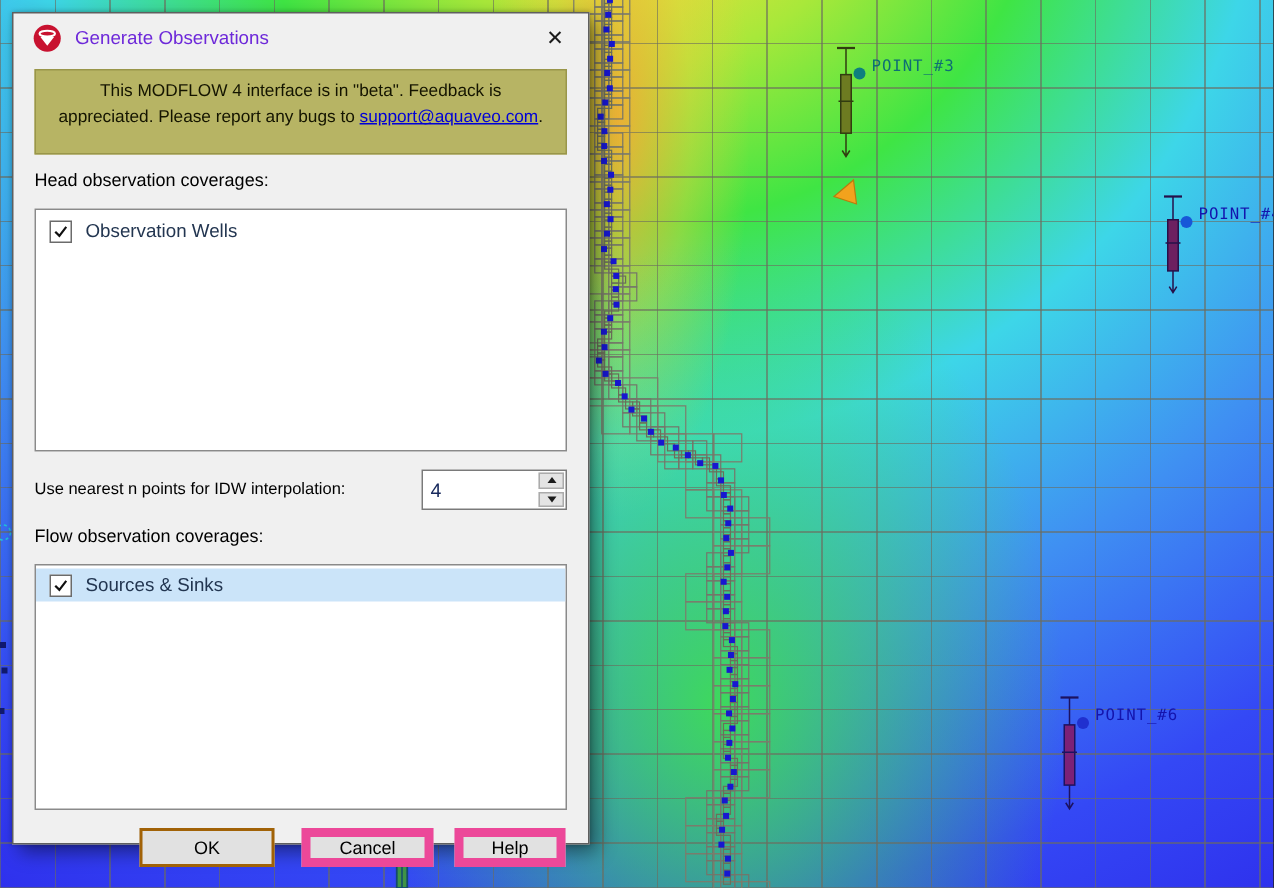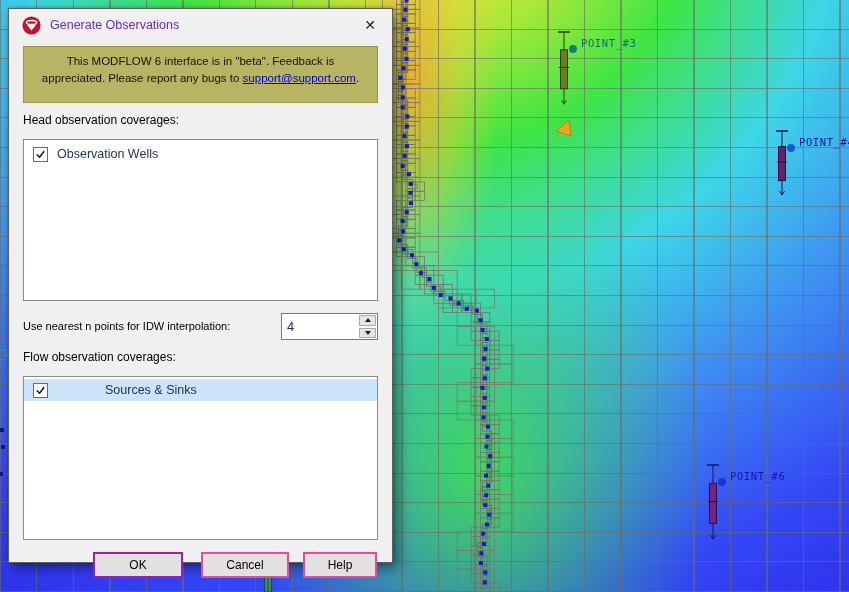--- a/index.html
+++ b/index.html
@@ -32,40 +32,40 @@
   .banner{margin:5px 14px 0;height:57px;box-sizing:border-box;padding:6px 10px 0;
     background:#b7b464;border:1px solid #99964a;
     font-size:11.5px;line-height:1.5;text-align:center;color:#141400;}
   .banner a{color:#0000d6;text-decoration:underline;}
   .field-label{margin:10px 14px 4px;font-size:12px;color:#000;}
   .listbox{margin:12px 14px;height:162px;background:#fff;border:1px solid #8a8a8a;
     box-sizing:border-box;overflow:hidden;}
   .listbox.flow{height:164px;}
   .list-item{display:flex;align-items:center;height:22px;padding-left:9px;
     font-size:12.5px;color:#223550;margin-top:3px;}
-  .list-item.selected{background:#cbe4f9;margin-top:2px;gap:48px;}
+  .list-item.selected{background:#cbe4f9;margin-top:2px;}
   .checkbox{width:13px;height:13px;flex:none;background:#fff;border:1px solid #6b6b6b;
     margin-right:9px;display:flex;align-items:center;justify-content:center;}
   .idw-row{position:relative;height:27px;margin:8px 14px 0;}
   .idw-label{position:absolute;left:0;top:7px;font-size:11px;color:#000;}
   .spinbox{position:absolute;right:0;top:0;width:97px;height:27px;box-sizing:border-box;
     border:1px solid #7a7a7a;background:#fff;display:flex;}
   .spin-input{flex:1;min-width:0;border:none;outline:none;background:transparent;
     font-family:"Liberation Sans",sans-serif;font-size:13px;color:#17295c;padding:0 0 0 5px;}
   .spinner{width:18px;display:flex;flex-direction:column;}
   .spin-btn{flex:1;margin:1px 1px 1px 0;background:#e4e4e4;border:1px solid #ababab;
     display:flex;align-items:center;justify-content:center;padding:0;}
   .tri-up{width:0;height:0;border-left:3px solid transparent;border-right:3px solid transparent;
     border-bottom:4px solid #1c1c1c;}
   .tri-down{width:0;height:0;border-left:3px solid transparent;border-right:3px solid transparent;
     border-top:4px solid #1c1c1c;}
   .buttons-row{position:relative;height:27px;margin-top:7px;}
   .btn{position:absolute;top:0;height:26px;box-sizing:border-box;background:#e1e1e1;
-    border:2px solid #ec4899;font-family:"Liberation Sans",sans-serif;font-size:12px;color:#000;padding:0;}
-  .btn.ok{left:84px;width:90px;border:2px solid #a21caf;}
+    border:6px solid #ec4899;font-family:"Liberation Sans",sans-serif;font-size:12px;color:#000;padding:0;}
+  .btn.ok{left:84px;width:90px;border:2px solid #a16207;}
   .btn.cancel{left:192px;width:88px;}
   .btn.help{left:294px;width:74px;}
 </style>
 </head>
 <body>
 
 <div class="screen">
 
   <div class="map">
     <svg id="map-svg" class="map-svg" width="849" height="592">
@@ -515,21 +515,21 @@
     <div class="titlebar">
       <svg class="app-icon" viewBox="0 0 20 20">
         <circle cx="10" cy="10" r="9.5" fill="#c81230"></circle>
         <ellipse cx="10" cy="6.8" rx="5.4" ry="2.1" fill="none" stroke="#fff" stroke-width="1.5"></ellipse>
         <path d="M5.2 9.2 L14.8 9.2 L10 15.2 Z" fill="#fff"></path>
       </svg>
       <span class="title">Generate Observations</span>
       <span class="close">✕</span>
     </div>
 
-    <div class="banner"><span>This MODFLOW 6 interface is in "beta". Feedback is appreciated. Please report any bugs to </span><a href="#">support@support.com</a><span>.</span></div>
+    <div class="banner"><span>This MODFLOW 4 interface is in "beta". Feedback is appreciated. Please report any bugs to </span><a href="#">support@aquaveo.com</a><span>.</span></div>
 
     <div class="field-label">Head observation coverages:</div>
 
     <div class="listbox">
       <div class="list-item">
         <span class="checkbox">
           <svg width="11" height="11" viewBox="0 0 12 12">
               <path d="M2 6l3 3 5-6.5" stroke="#101010" stroke-width="1.6" fill="none"></path>
             </svg>
         </span>

